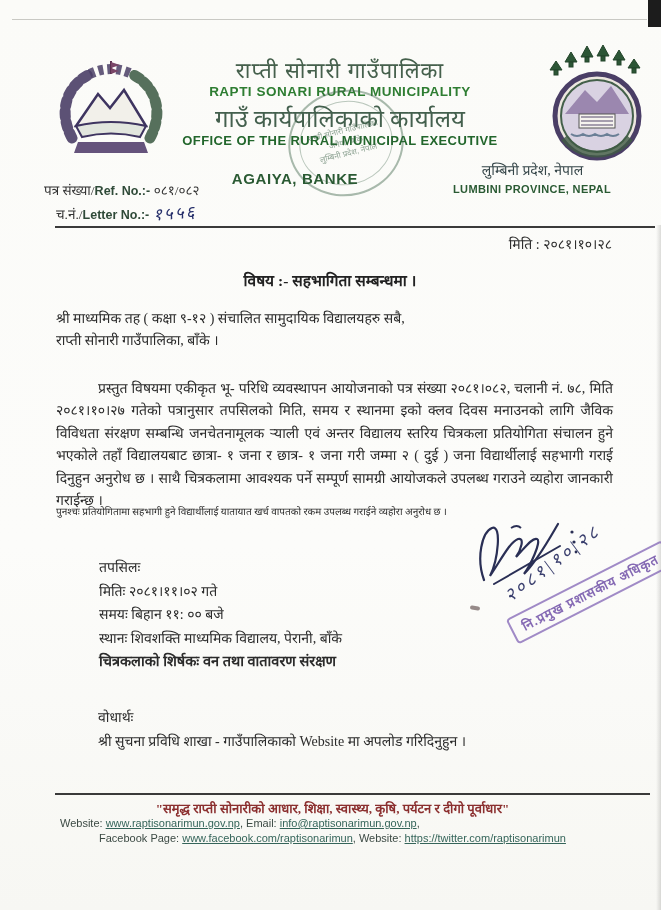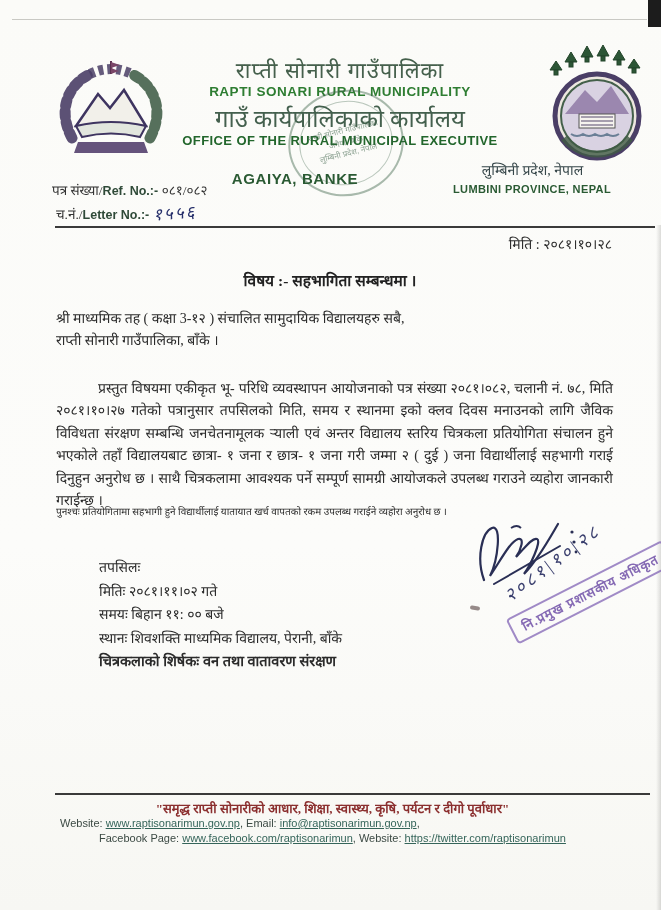--- a/index.html
+++ b/index.html
@@ -18,21 +18,21 @@
   
   .emblem-left{left:52px;top:60px;}
   .emblem-right{left:540px;top:40px;}
   .hdr-np-title{left:170px;top:54px;width:340px;text-align:center;font-size:22px;color:#45604c;letter-spacing:1px;}
   .hdr-en-title{left:150px;top:84px;width:380px;text-align:center;font-size:13.5px;font-weight:bold;color:#2e7d32;font-family:"Liberation Sans","DejaVu Sans",sans-serif;letter-spacing:.5px;}
   .hdr-np-office{left:170px;top:101px;width:340px;text-align:center;font-size:24px;color:#44604e;}
   .hdr-en-office{left:130px;top:133px;width:420px;text-align:center;font-size:13px;font-weight:bold;color:#22662c;font-family:"Liberation Sans","DejaVu Sans",sans-serif;letter-spacing:.4px;}
   .hdr-agaiya{left:230px;top:170px;width:130px;text-align:center;font-size:15px;font-weight:bold;color:#2a5a33;font-family:"Liberation Sans","DejaVu Sans",sans-serif;letter-spacing:.6px;}
   .hdr-prov-np{left:440px;top:160px;width:185px;text-align:center;font-size:14px;color:#37474a;}
   .hdr-prov-en{left:432px;top:183px;width:200px;text-align:center;font-size:11px;font-weight:bold;color:#2a5a33;font-family:"Liberation Sans","DejaVu Sans",sans-serif;letter-spacing:.4px;}
-  .ref-line{left:52px;top:181px;font-size:13.5px;color:#333;}
+  .ref-line{left:44px;top:181px;font-size:13.5px;color:#333;}
   .letter-line{left:56px;top:201px;font-size:13.5px;color:#333;}
   .ref-en{font-weight:bold;color:#2f4a38;font-family:"Liberation Sans","DejaVu Sans",sans-serif;font-size:12.5px;}
   .hand-ink{color:#27306b;font-style:italic;font-size:17px;letter-spacing:2px;display:inline-block;transform:rotate(-4deg);}
   .hdr-rule{left:55px;top:226px;width:600px;height:2px;background:#3a3a3a;}
 
   
   .round-stamp{left:288px;top:90px;width:112px;height:102px;border:2px solid rgba(66,104,78,.45);
     border-radius:50%;transform:rotate(-14deg);color:rgba(66,104,78,.6);
     display:flex;flex-direction:column;justify-content:center;align-items:center;gap:3px;
     font-size:8px;text-align:center;font-family:"Liberation Sans","DejaVu Sans",sans-serif;}
@@ -139,34 +139,38 @@
   </div>
   <div class="abs letter-line">
     <span>च.नं./</span><span class="ref-en">Letter No.:- </span>
     <span class="hand-ink">१५५६</span>
   </div>
 
   <div class="abs hdr-rule"></div>
 
   <div class="abs date-line">मिति : २०८१।१०।२८</div>
   <div class="abs subject">विषय :- सहभागिता सम्बन्धमा ।</div>
-  <div class="abs recipient1">श्री माध्यमिक तह ( कक्षा 3-१२ ) संचालित सामुदायिक विद्यालयहरु सबै,</div>
+  <div class="abs recipient1">श्री माध्यमिक तह ( कक्षा ९-१२ ) संचालित सामुदायिक विद्यालयहरु सबै,</div>
   <div class="abs recipient2">राप्ती सोनारी गाउँपालिका, बाँके ।</div>
 
   <div class="abs body-para">प्रस्तुत विषयमा एकीकृत भू- परिधि व्यवस्थापन आयोजनाको पत्र संख्या २०८१।०८२, चलानी नं. ७८, मिति २०८१।१०।२७ गतेको पत्रानुसार तपसिलको मिति, समय र स्थानमा इको क्लव दिवस मनाउनको लागि जैविक विविधता संरक्षण सम्बन्धि जनचेतनामूलक र्‍याली एवं अन्तर विद्यालय स्तरिय चित्रकला प्रतियोगिता संचालन हुने भएकोले तहाँ विद्यालयबाट छात्रा- १ जना र छात्र- १ जना गरी जम्मा २ ( दुई ) जना विद्यार्थीलाई सहभागी गराई दिनुहुन अनुरोध छ । साथै चित्रकलामा आवश्यक पर्ने सम्पूर्ण सामग्री आयोजकले उपलब्ध गराउने व्यहोरा जानकारी गराईन्छ ।</div>
   <div class="abs body-para2">पुनश्चः प्रतियोगितामा सहभागी हुने विद्यार्थीलाई यातायात खर्च वापतको रकम उपलब्ध गराईने व्यहोरा अनुरोध छ ।</div>
 
   <div class="abs details">
     <div>तपसिलः</div>
     <div>मितिः २०८१।११।०२ गते</div>
     <div>समयः बिहान ११: ०० बजे</div>
     <div>स्थानः शिवशक्ति माध्यमिक विद्यालय, पेरानी, बाँके</div>
     <div class="bold-line">चित्रकलाको शिर्षकः वन तथा वातावरण संरक्षण</div>
   </div>
 
+  <div class="abs cc-block">
+    <div>वोधार्थः</div>
+    <div>श्री सुचना प्रविधि शाखा - गाउँपालिकाको Website मा अपलोड गरिदिनुहुन  ।</div>
+  </div>
 
   <div class="abs sig-svg">
     <svg width="120" height="82" viewBox="0 0 120 82">
       <path d="M16,64 C8,42 14,16 24,12 C34,8 30,44 22,60 C34,42 42,26 50,23 C57,21 53,34 48,41 C56,33 64,21 69,23 C74,25 62,50 56,58 C70,44 84,18 90,8" fill="none" stroke="#2a2f55" stroke-width="2.2" stroke-linecap="round"></path>
       <path d="M26,68 L92,30" fill="none" stroke="#2a2f55" stroke-width="2" stroke-linecap="round"></path>
       <path d="M43,12 q6,-4 10,0" fill="none" stroke="#2a2f55" stroke-width="1.8"></path>
       <circle cx="104" cy="16" r="1.6" fill="#2a2f55"></circle>
       <circle cx="106" cy="26" r="1.6" fill="#2a2f55"></circle>
       <circle cx="108" cy="36" r="1.4" fill="#2a2f55"></circle>
     </svg>

